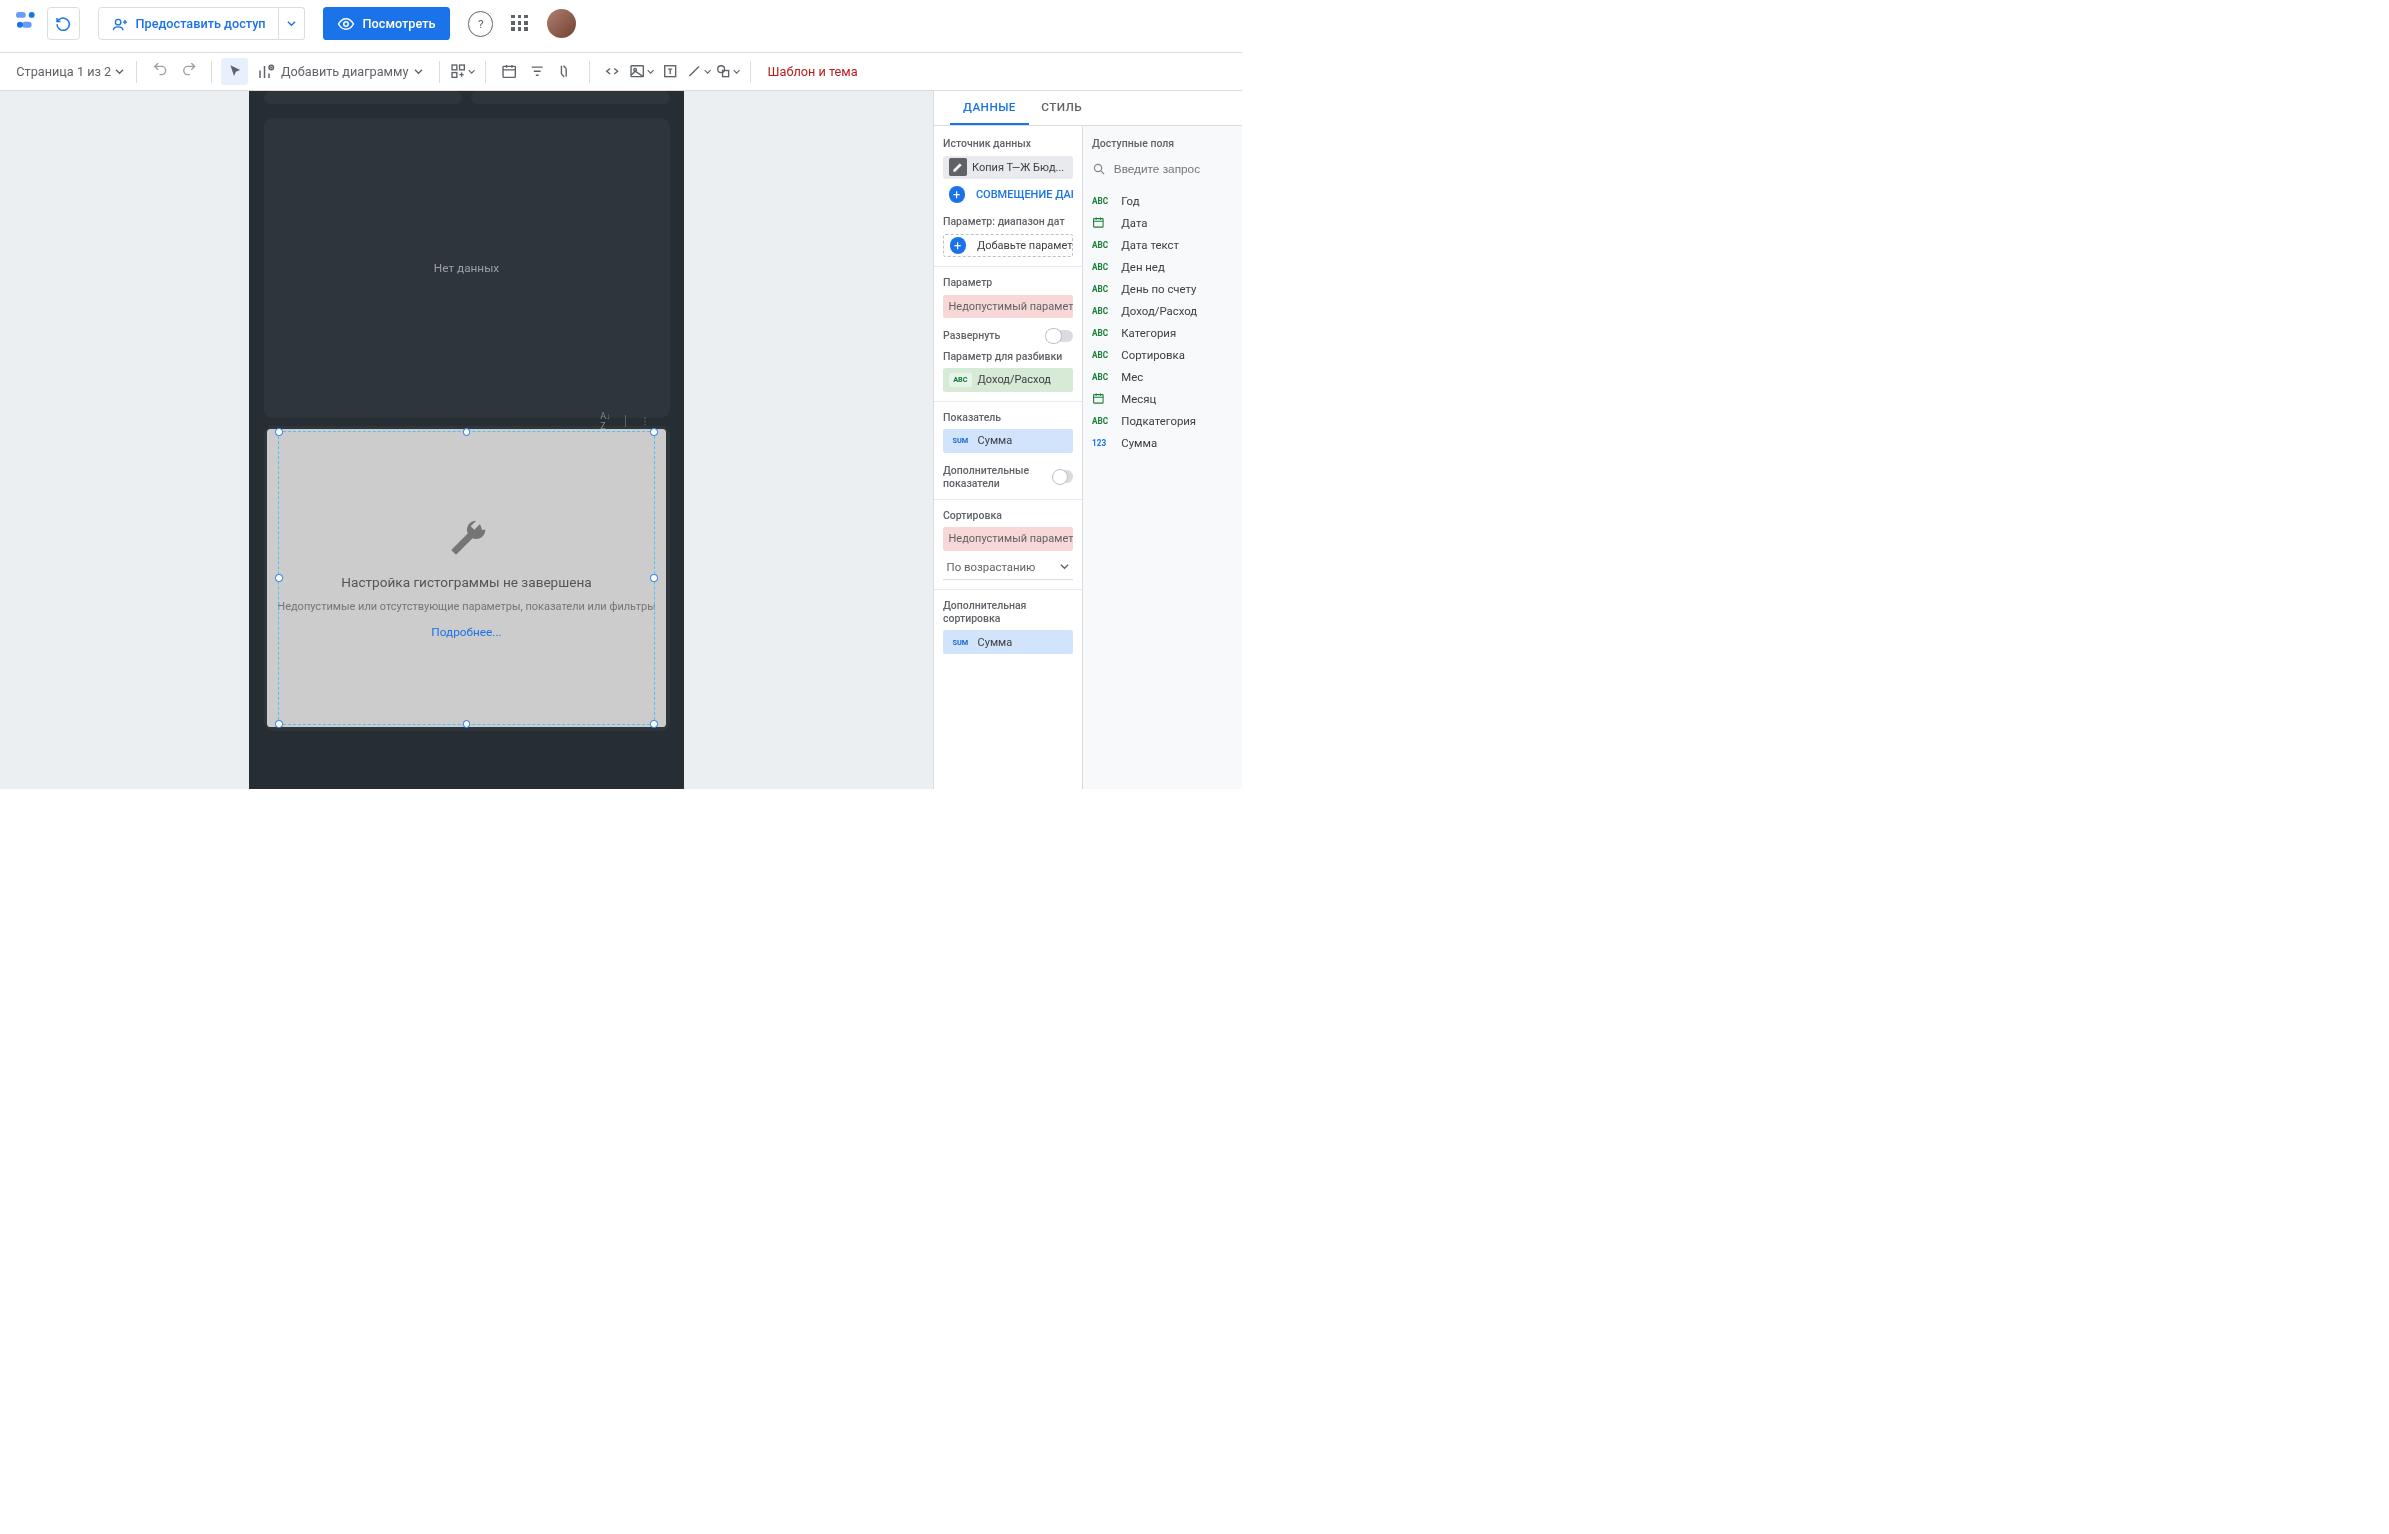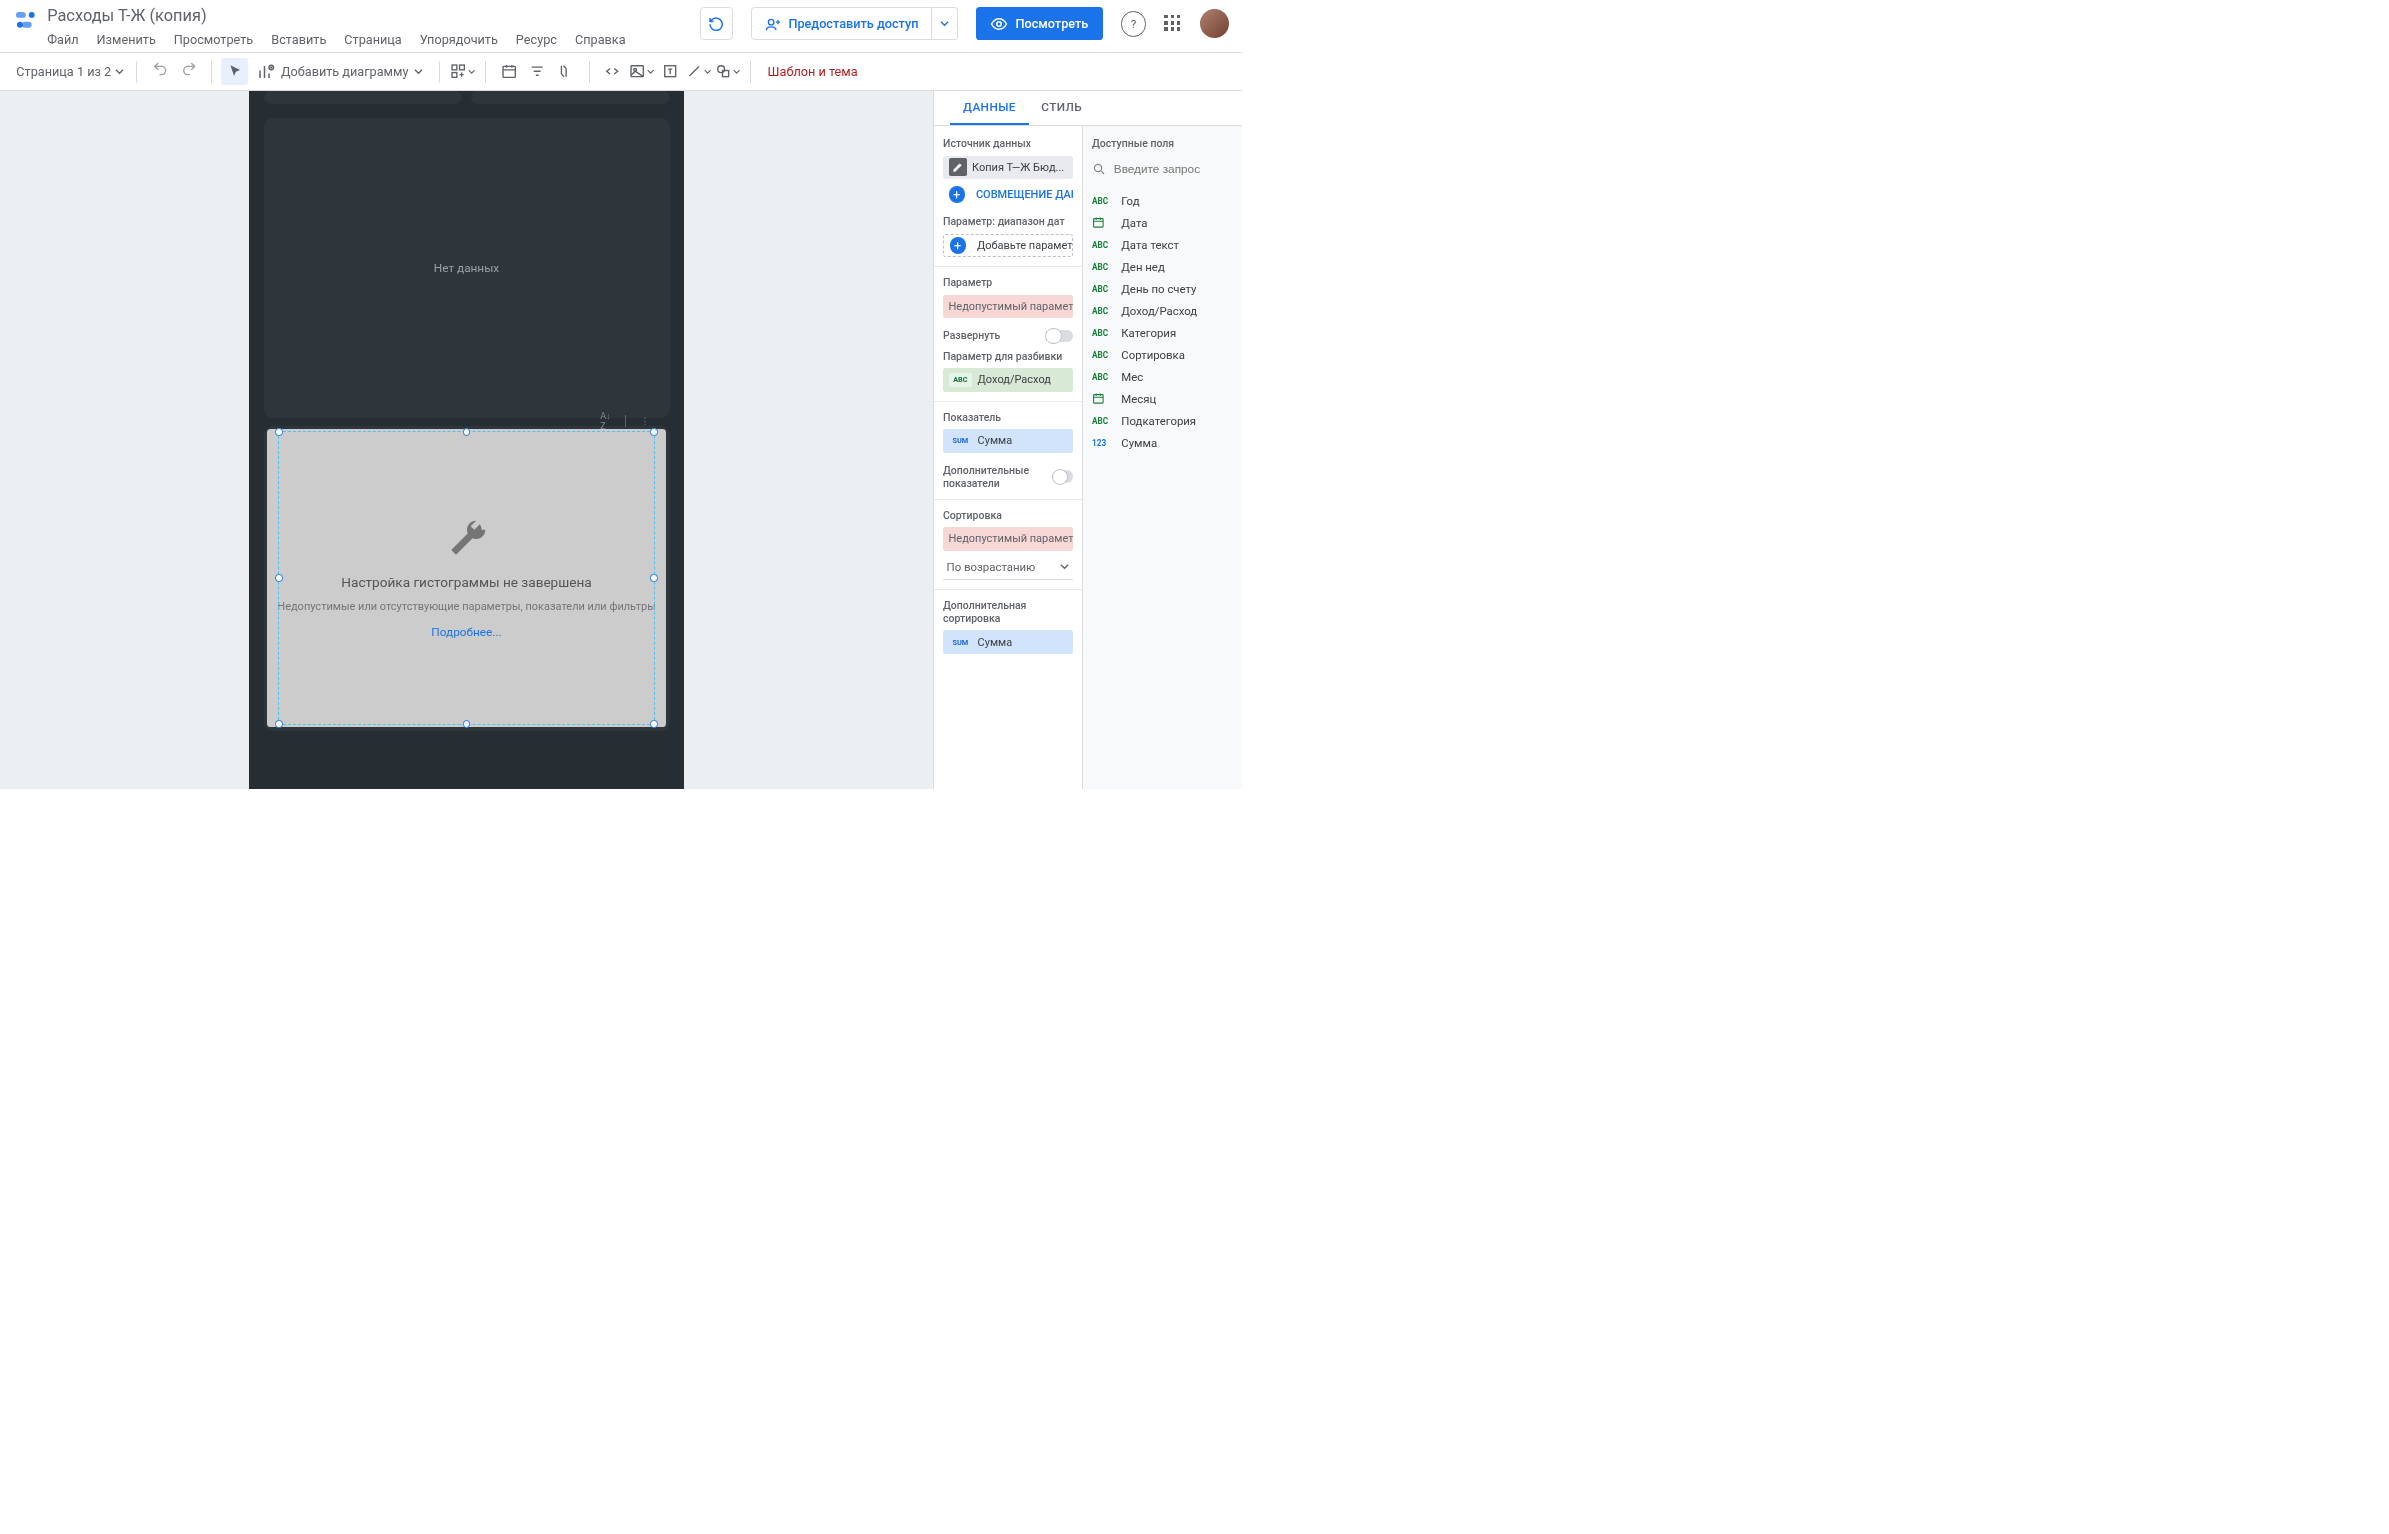--- a/index.html
+++ b/index.html
@@ -99,33 +99,20 @@
 
   <div class="header">
     <div class="logo">
       <svg viewBox="0 0 24 24">
           <rect x="2" y="4" width="10" height="6" rx="3" fill="#669df6"></rect>
           <circle cx="18" cy="7" r="3" fill="#1a73e8"></circle>
           <rect x="8" y="14" width="10" height="6" rx="3" fill="#669df6"></rect>
           <circle cx="6" cy="17" r="3" fill="#1a73e8"></circle>
         </svg>
     </div>
-    <div class="title-section">
-      <div class="doc-title">Расходы Т-Ж (копия)</div>
-      <div class="menu-row">
-        <div class="menu-item">Файл</div>
-        <div class="menu-item">Изменить</div>
-        <div class="menu-item">Просмотреть</div>
-        <div class="menu-item">Вставить</div>
-        <div class="menu-item">Страница</div>
-        <div class="menu-item">Упорядочить</div>
-        <div class="menu-item">Ресурс</div>
-        <div class="menu-item">Справка</div>
-      </div>
-    </div>
     <div class="header-actions">
       <div class="icon-btn">
         <svg width="16.4" height="16.4" viewBox="0 0 24 24" fill="none" stroke="#1a73e8" stroke-width="2.2">
             <path d="M3 12a9 9 0 1 0 3-6.7L3 8"></path>
             <path d="M3 3v5h5"></path>
           </svg>
       </div>
       <div style="display:flex;">
         <div class="btn-share">
           <svg width="16.4" height="16.4" viewBox="0 0 24 24" fill="none" stroke="#1a73e8" stroke-width="2">

